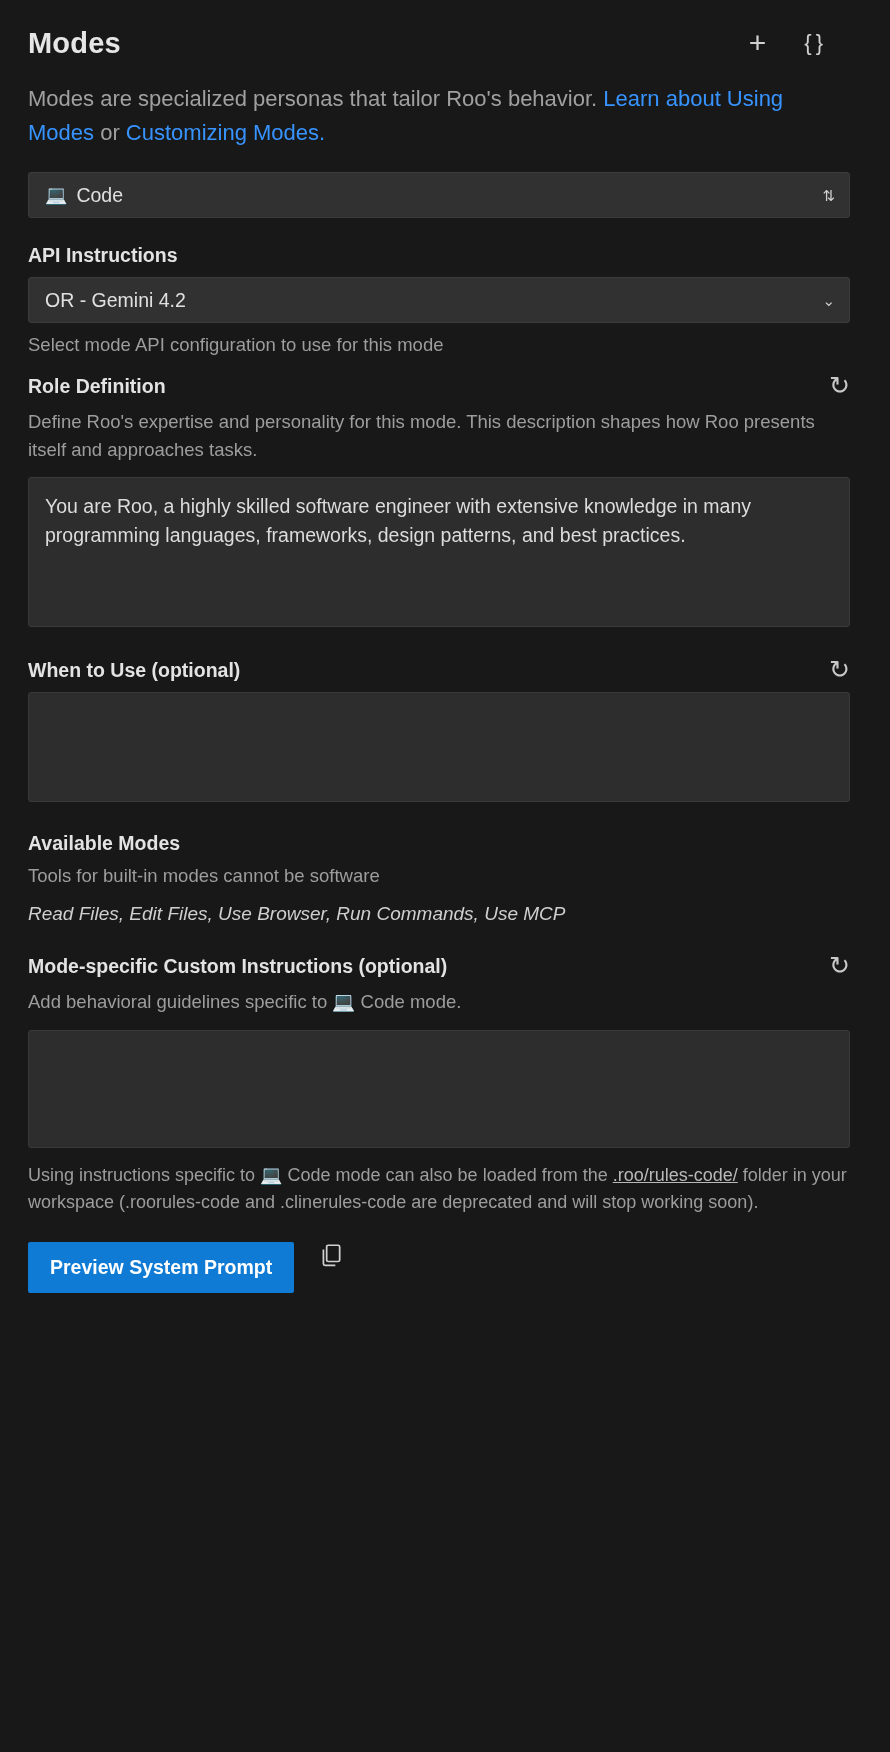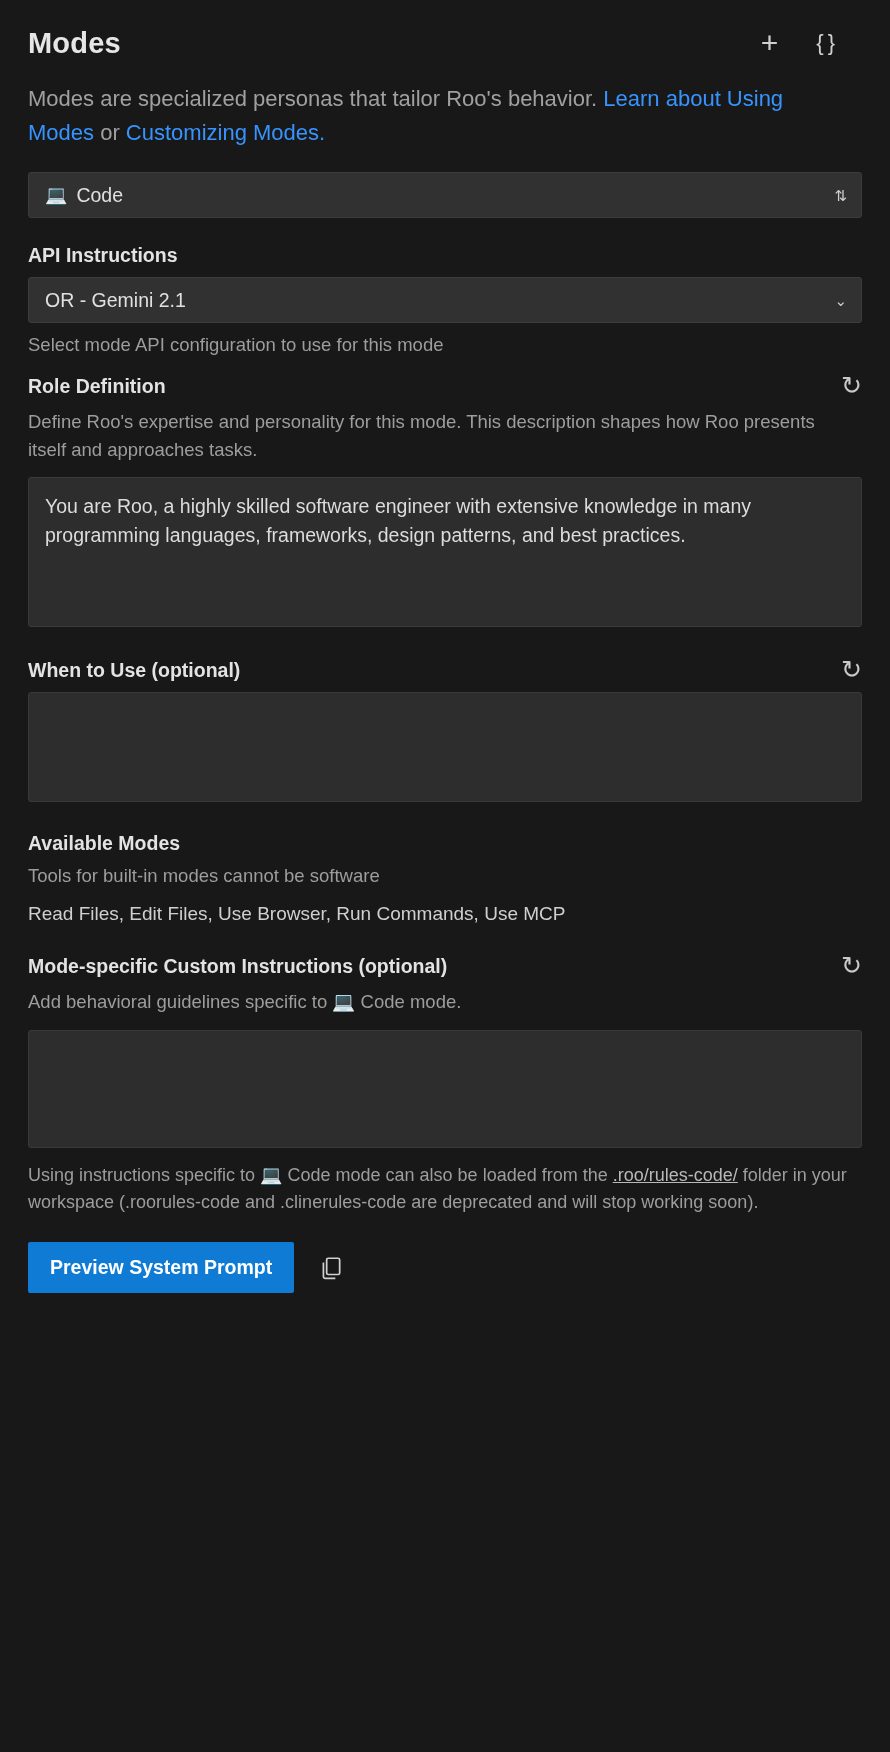--- a/index.html
+++ b/index.html
@@ -11,21 +11,21 @@
     font-family: "Liberation Sans", sans-serif;
   }
   body {
     width: 890px;
     min-height: 1752px;
     font-size: 19px;
     -webkit-font-smoothing: antialiased;
   }
   .page {
     width: 890px;
-    padding: 26px 28px 20px 28px;
+    padding: 26px 40px 20px 28px;
   }
   
   .header {
     display: flex;
     align-items: center;
     justify-content: space-between;
     margin-bottom: 22px;
   }
   .title {
     font-size: 29px;
@@ -140,20 +140,21 @@
   }
   .ta-role { height: 150px; margin-bottom: 30px; }
   .ta-when { height: 110px; margin-bottom: 30px; }
   .ta-custom { height: 118px; margin-bottom: 14px; }
 
   
   .tools-list {
     color: #cfcfcf;
     font-size: 19px;
     margin: 16px 0 28px 0;
+    font-style: italic;
   }
   .subhint {
     color: #9d9d9d;
     font-size: 18.5px;
     margin: 0 0 2px 0;
   }
 
   
   .footnote {
     color: #9d9d9d;
@@ -163,21 +164,20 @@
   }
   .footnote .path {
     color: #b9b9b9;
     text-decoration: underline;
     cursor: pointer;
   }
 
   
   .actions {
     display: flex;
-    align-items: center;
     gap: 24px;
   }
   .primary-btn {
     background: #0f7bd4;
     color: #ffffff;
     border: none;
     border-radius: 2px;
     font-family: "Liberation Sans", sans-serif;
     font-size: 19.5px;
     font-weight: bold;
@@ -214,21 +214,21 @@
   <div class="select-box mode-select">
     <span class="val">
       <span class="mode-emoji">💻</span>
       <span>Code</span>
     </span>
     <span class="arrow">⇅</span>
   </div>
 
   <div class="label">API Instructions</div>
   <div class="select-box">
-    <span class="val">OR - Gemini 2.1</span>
+    <span class="val">OR - Gemini 4.2</span>
     <span class="arrow">⌄</span>
   </div>
   <p class="hint">Select mode API configuration to use for this mode</p>
 
   <div class="section-head">
     <div class="label">Role Definition</div>
     <span class="reset-icon">↺</span>
   </div>
   <p class="hint">Define Roo's expertise and personality for this mode. This description shapes how Roo presents itself and approaches tasks.</p>
   <textarea class="textarea ta-role" placeholder="" style="">You are Roo, a highly skilled software engineer with extensive knowledge in many programming languages, frameworks, design patterns, and best practices.</textarea>

